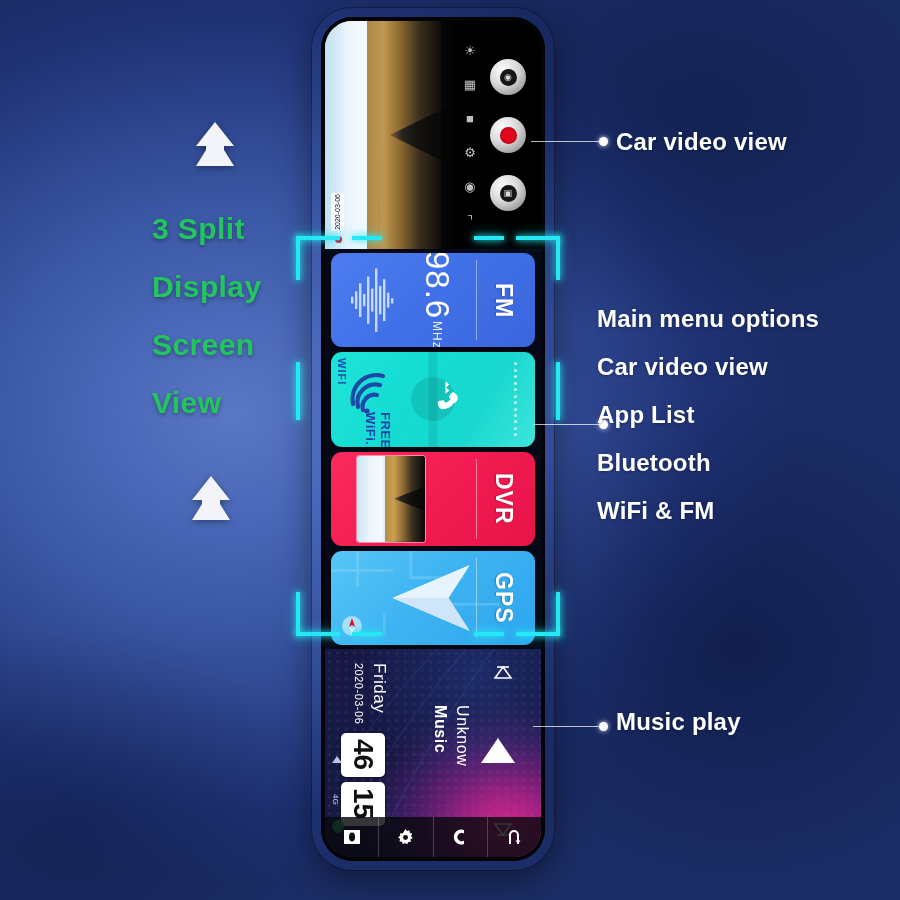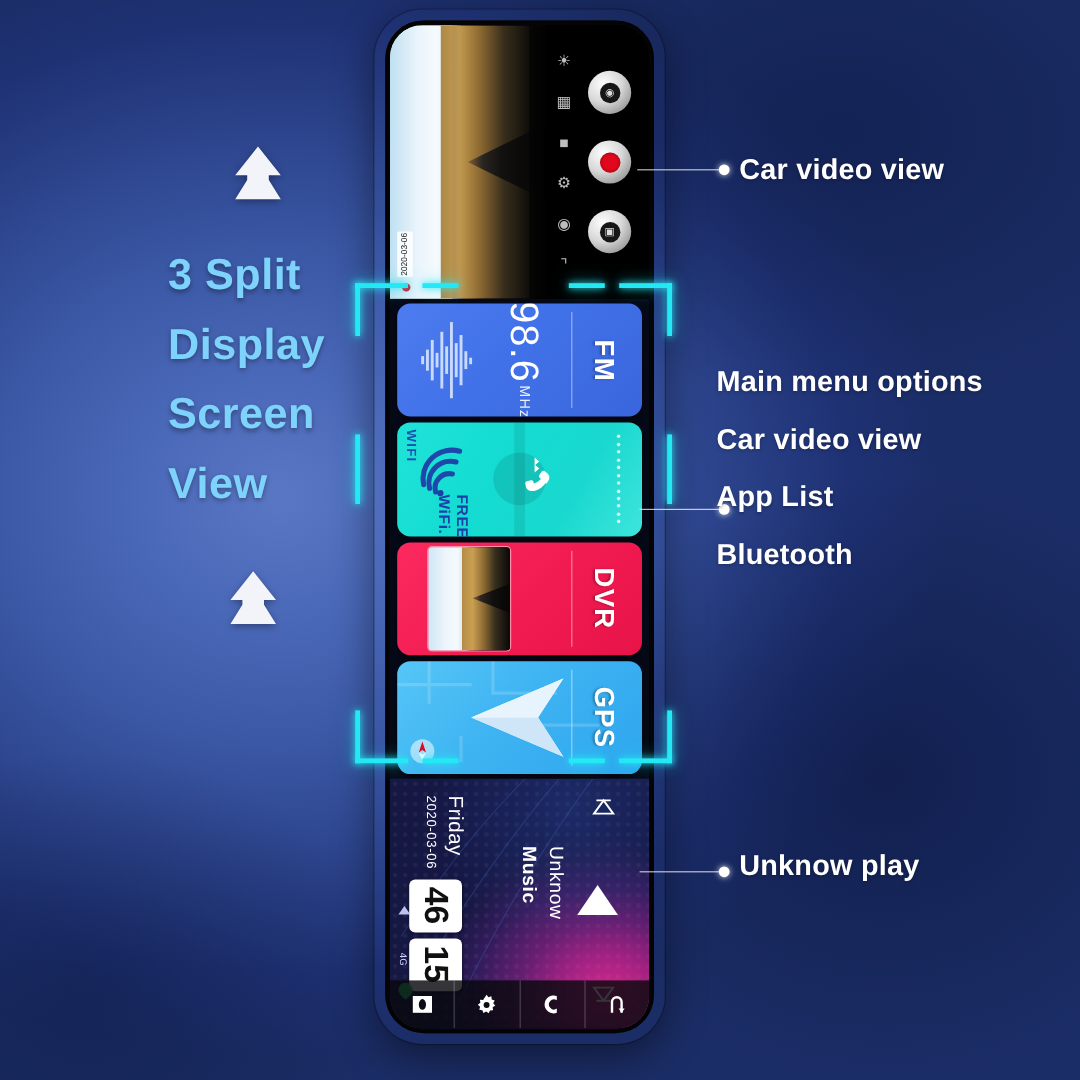--- a/index.html
+++ b/index.html
@@ -18,22 +18,22 @@
   }
   .bg2{
     position:absolute;inset:0;
     background:
       radial-gradient(ellipse 45% 40% at 82% 72%, rgba(10,20,60,.55) 0%, rgba(10,20,60,0) 70%),
       radial-gradient(ellipse 50% 35% at 78% 12%, rgba(12,24,66,.5) 0%, rgba(12,24,66,0) 72%),
       radial-gradient(ellipse 38% 30% at 8% 92%, rgba(12,24,66,.45) 0%, rgba(12,24,66,0) 75%);
   }
   
   .headline{
-    position:absolute;left:140px;top:200px;width:230px;
-    color:#7dd3fc;font-weight:bold;font-size:36px;line-height:58px;
+    position:absolute;left:152px;top:200px;width:230px;
+    color:#22c55e;font-weight:bold;font-size:30px;line-height:58px;
     text-shadow:0 2px 4px rgba(0,0,0,.35);
     letter-spacing:.4px;
   }
   .headline div{white-space:nowrap;}
   
   .chev{position:absolute;width:46px;height:56px;}
   .chev svg{display:block;filter:drop-shadow(0 2px 3px rgba(0,0,0,.35));}
   #chev-top{left:192px;top:118px;}
   #chev-bottom{left:188px;top:472px;}
   
@@ -526,20 +526,21 @@
     <div class="txt">Car video view</div>
   </div>
 
   <div class="lead" style="left:533px;top:424px;width:71px;"></div>
   <div class="dot" style="left:599px;top:420px;"></div>
   <div class="callout" id="callout-mid">
     <div class="txt">Main menu options</div>
     <div class="txt">Car video view</div>
     <div class="txt">App List</div>
     <div class="txt">Bluetooth</div>
+    <div class="txt">WiFi &amp; FM</div>
   </div>
 
   <div class="lead" style="left:533px;top:726px;width:71px;"></div>
   <div class="dot" style="left:599px;top:722px;"></div>
   <div class="callout" id="callout-bottom">
-    <div class="txt">Unknow play</div>
+    <div class="txt">Music play</div>
   </div>
 </div>
 
 </body></html>

